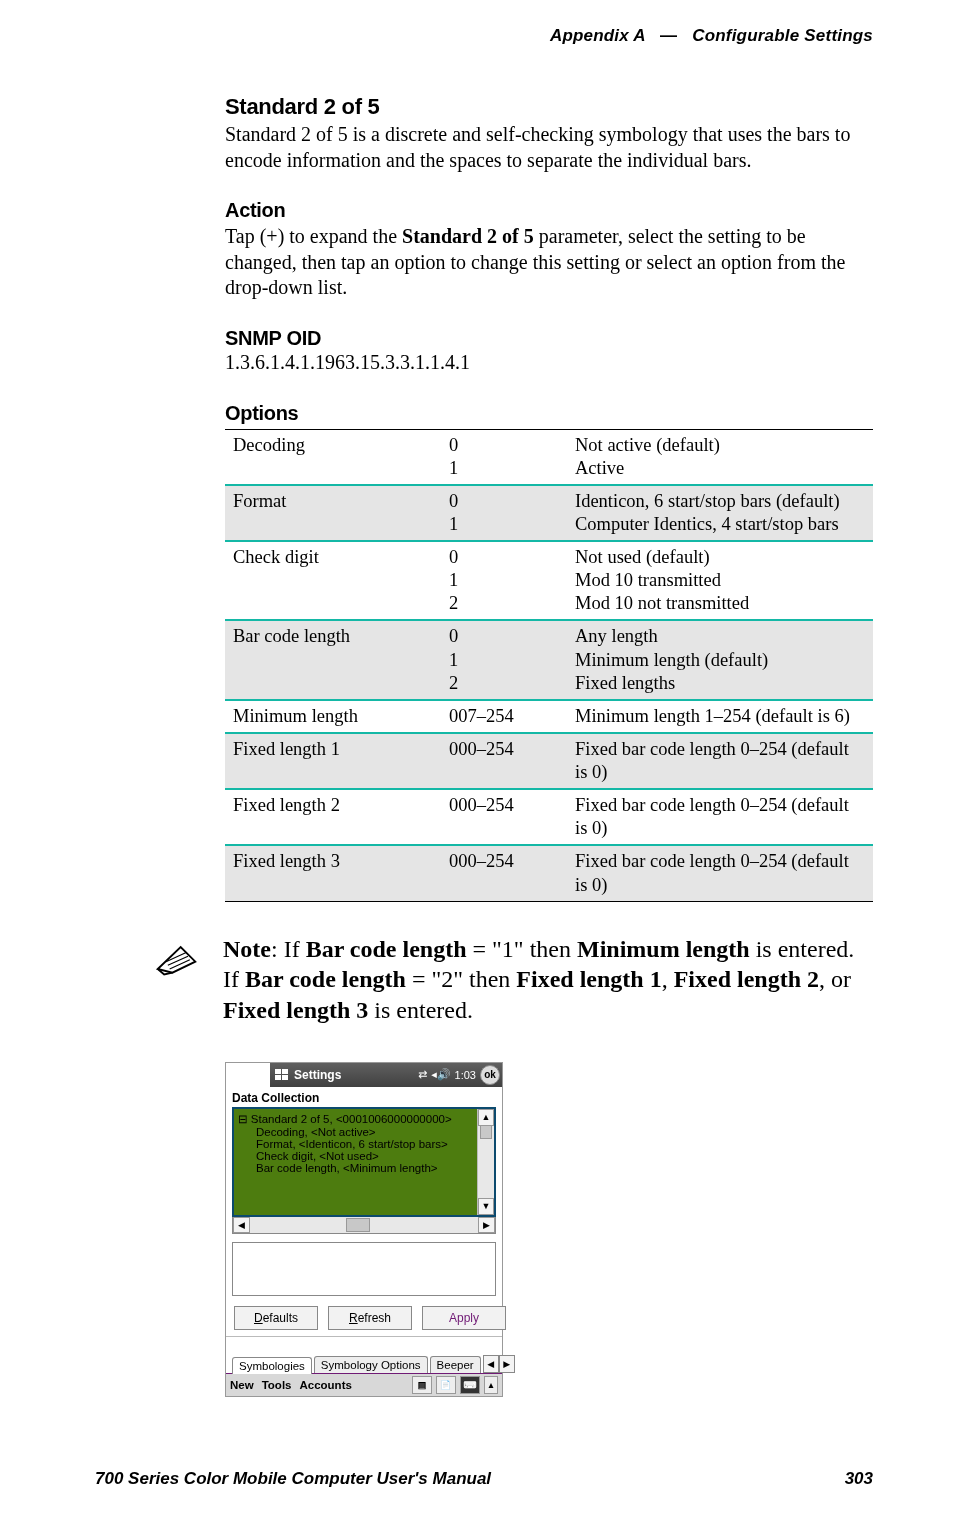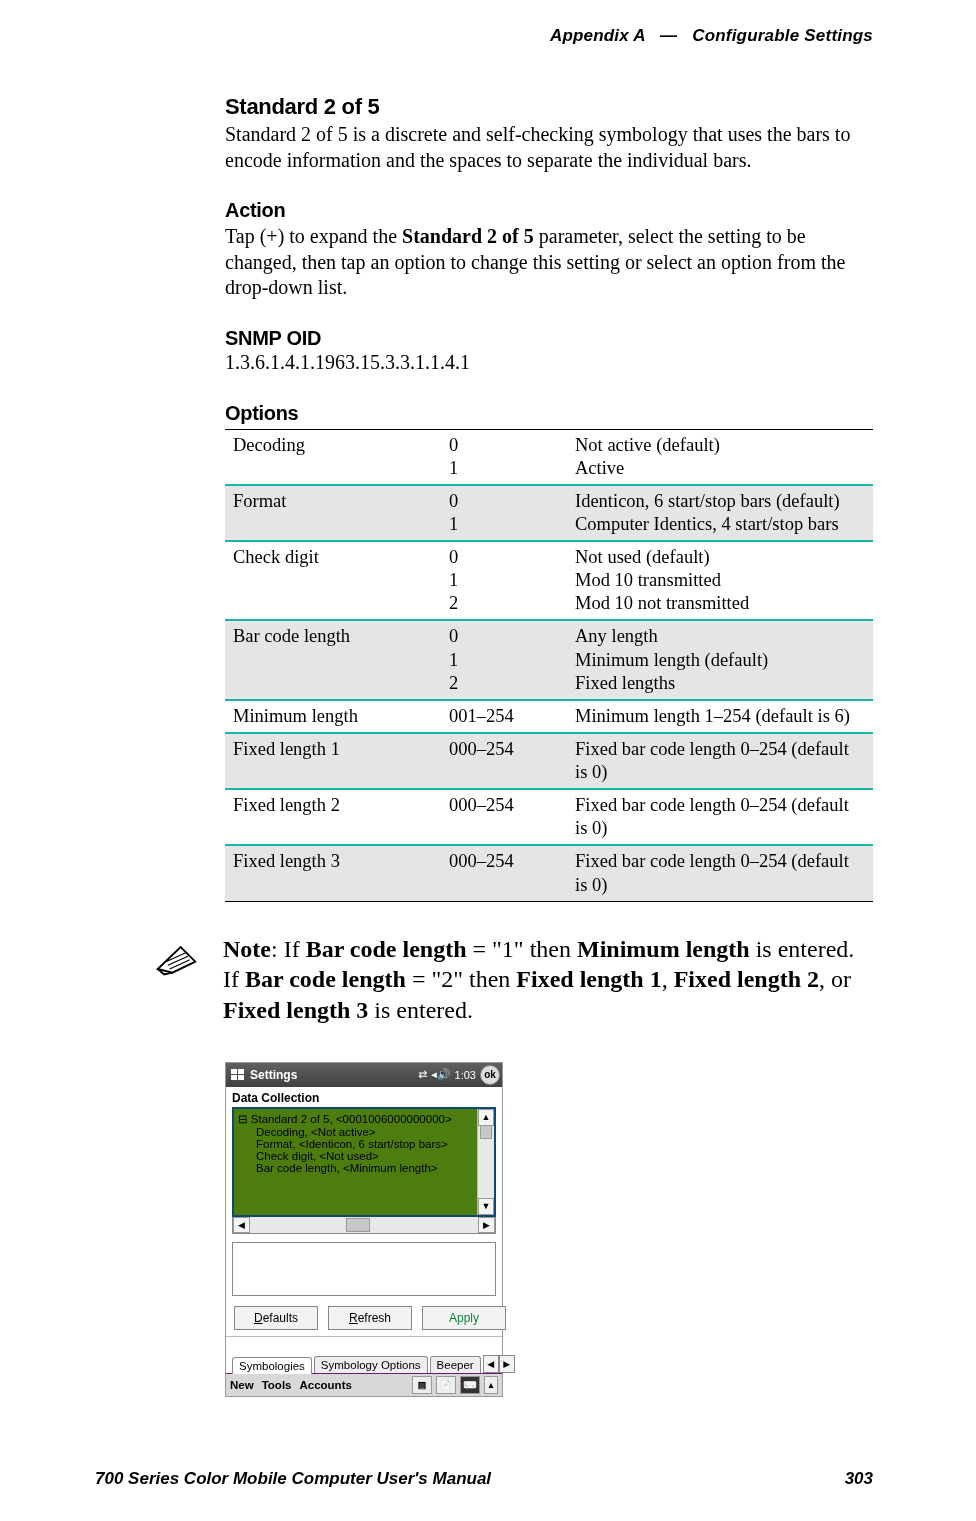--- a/index.html
+++ b/index.html
@@ -111,20 +111,21 @@
     height: 24px;
     background: linear-gradient(#4a6, #274);
     background: #3a5a8a;
     background: linear-gradient(#3b6ea5, #274a78);
     background: #555;
     background: linear-gradient(#3a6, #274);
     
     background: #3a5a8a;
     color: #fff;
     padding: 0 2px 0 4px;
+    margin-left: 44px;
   }
   .ds-titlebar { background: #5a5a5a; background: linear-gradient(#606060,#404040); }
   .ds-titlebar .left { display:flex; align-items:center; gap:4px; font-weight:bold; }
   .ds-titlebar .right { display:flex; align-items:center; gap:4px; font-size:11px; }
   .ds-titlebar .ok {
     width:18px; height:18px; border-radius:50%;
     background:#ddd; color:#000; font-size:10px; font-weight:bold;
     display:flex; align-items:center; justify-content:center;
     border:1px solid #888;
   }
@@ -192,21 +193,21 @@
   }
   .ds-btn {
     min-width: 70px;
     height:22px;
     border:1px solid #888;
     background:#f2f2f2;
     font-size:12px;
     display:flex; align-items:center; justify-content:center;
     padding: 0 6px;
   }
-  .ds-btn.disabled { color:#15803d; }
+  .ds-btn.disabled { color:#701a75; }
   .ds-tabs {
     display:flex; align-items:flex-end;
     padding: 10px 4px 0 6px;
     height:26px;
     border-top:1px solid #bbb;
   }
   .ds-tab {
     border:1px solid #888; border-bottom:none;
     border-radius:3px 3px 0 0;
     padding:2px 6px;
@@ -290,21 +291,21 @@
             <td class="c2">0<br>1<br>2</td>
             <td>Not used (default)<br>Mod 10 transmitted<br>Mod 10 not transmitted</td>
           </tr>
           <tr class="shaded">
             <td class="c1">Bar code length</td>
             <td class="c2">0<br>1<br>2</td>
             <td>Any length<br>Minimum length (default)<br>Fixed lengths</td>
           </tr>
           <tr>
             <td class="c1">Minimum length</td>
-            <td class="c2">001–254</td>
+            <td class="c2">007–254</td>
             <td>Minimum length 1–254 (default is 6)</td>
           </tr>
           <tr class="shaded">
             <td class="c1">Fixed length 1</td>
             <td class="c2">000–254</td>
             <td>Fixed bar code length 0–254 (default is 0)</td>
           </tr>
           <tr>
             <td class="c1">Fixed length 2</td>
             <td class="c2">000–254</td>

